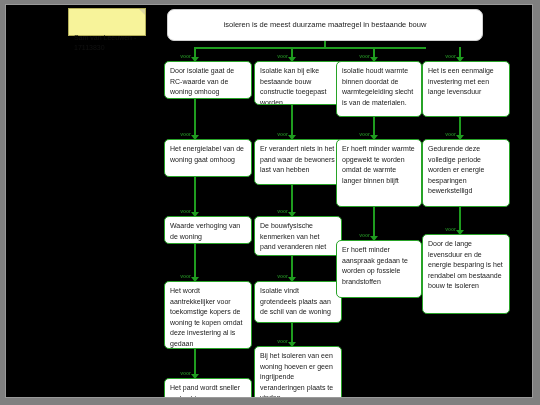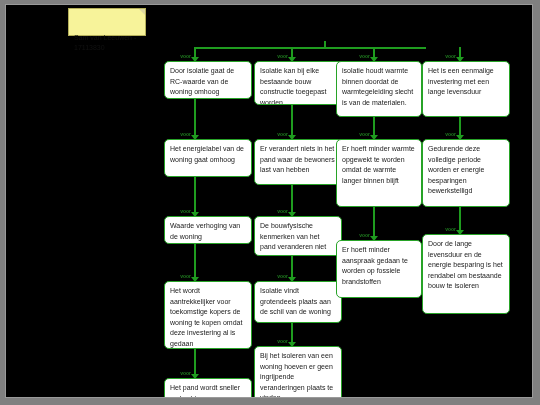--- a/index.html
+++ b/index.html
@@ -90,20 +90,23 @@
 </head>
 <body>
 
 <div id="canvas">
 
   <div class="note" style="left:62px;top:3px;width:78px;height:28px;">
     <span class="fold"></span>
     <span>Sam van Leeuwen - 17113830</span>
   </div>
 
+  <div class="node root" style="left:161px;top:4px;width:316px;height:32px;">
+    <span>isoleren is de meest duurzame maatregel in bestaande bouw</span>
+  </div>
 
   <div class="edge" style="left:318px;top:36px;height:8px;"></div>
   <div class="edge-h" style="left:188px;top:42px;width:232px;"></div>
 
   <div class="edge" style="left:188px;top:42px;height:12px;"></div>
   <div class="arrow" style="left:185px;top:52px;"></div>
   <div class="edge-label" style="left:185px;top:48px;">voor</div>
 
   <div class="edge" style="left:285px;top:42px;height:12px;"></div>
   <div class="arrow" style="left:282px;top:52px;"></div>

